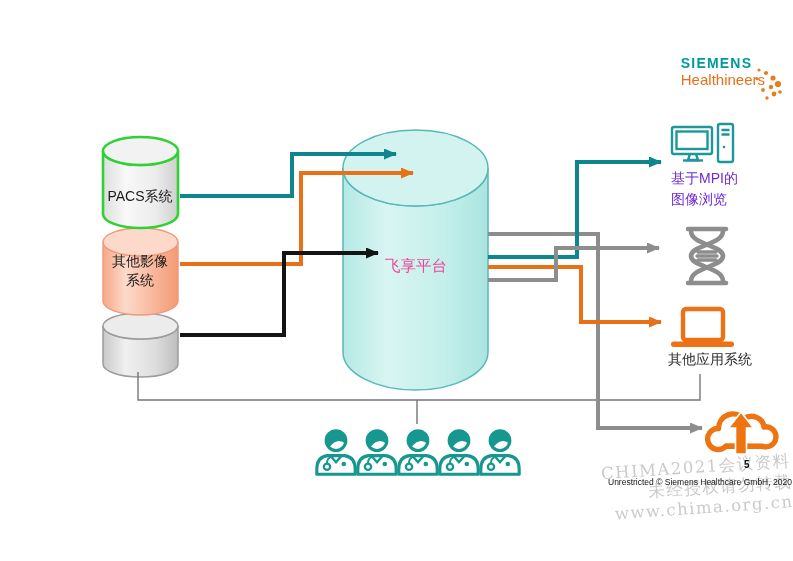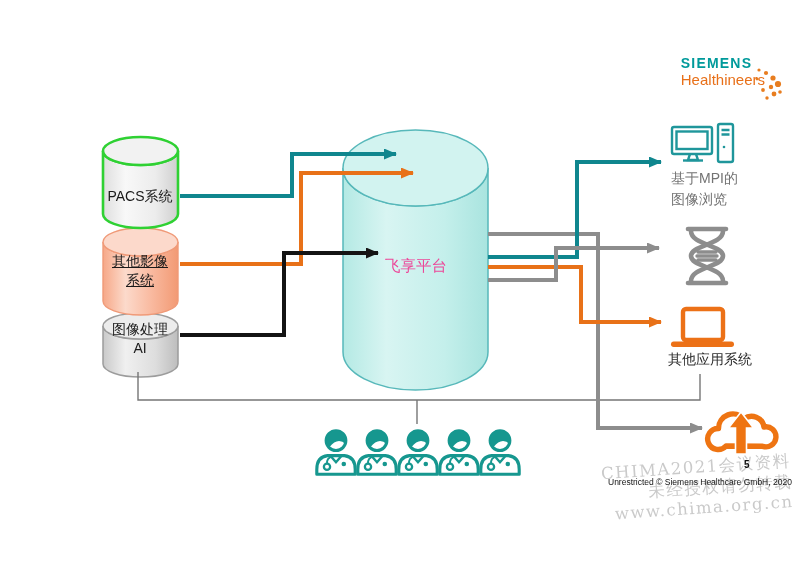--- a/index.html
+++ b/index.html
@@ -6,24 +6,24 @@
   .slide{position:relative;width:793px;height:561px;background:#ffffff;overflow:hidden;
          font-family:"Liberation Sans",sans-serif;}
   .abs{position:absolute;}
   .title{left:46px;top:72px;width:620px;font-size:23px;font-weight:800;color:#ee6f00;
          letter-spacing:.3px;white-space:nowrap;}
   .logo{right:28px;top:55px;text-align:left;line-height:1.15;}
   .logo .brand{display:block;color:#009a9b;font-weight:700;font-size:14px;letter-spacing:1.2px;}
   .logo .sub{display:block;color:#e87019;font-weight:400;font-size:15px;}
   .lbl{color:#1a1a1a;text-align:center;}
   .lbl-pacs{left:100px;top:188px;width:80px;font-size:14px;}
-  .lbl-other{left:98px;top:252px;width:84px;font-size:14px;line-height:19px;text-decoration:underline;}
+  .lbl-other{left:98px;top:252px;width:84px;font-size:14px;line-height:19px;}
   .lbl-ai{left:98px;top:320px;width:84px;font-size:14px;line-height:19px;}
   .lbl-platform{left:341px;top:255px;width:150px;font-size:15.5px;line-height:22px;color:#ec4899;}
-  .lbl-mpi{left:671px;top:168px;width:100px;text-align:left;font-size:14px;line-height:21px;color:#737373;}
+  .lbl-mpi{left:671px;top:168px;width:100px;text-align:left;font-size:14px;line-height:21px;color:#6d28d9;}
   .lbl-apps{left:654px;top:351px;width:112px;font-size:14px;color:#2b2b2b;}
   .footer{left:608px;top:477px;width:180px;font-size:8.5px;color:#141414;white-space:nowrap;}
   .pageno{left:744px;top:459px;font-size:10px;font-weight:700;color:#111;}
   .watermark{left:592px;top:451px;width:200px;text-align:right;color:#9f9f9f;opacity:.55;
              font-family:"DejaVu Serif",serif;font-size:16.5px;line-height:20.5px;
              letter-spacing:1.5px;transform:rotate(-4deg);transform-origin:right center;
              pointer-events:none;z-index:3;}
   .footer,.pageno{z-index:4;}
   svg.diagram{position:absolute;left:0;top:0;z-index:1;}
   .textlayer{position:absolute;inset:0;z-index:2;}
@@ -179,24 +179,20 @@
       <span class="sub">Healthineers</span>
     </div>
 
     <div class="abs lbl lbl-pacs">PACS系统</div>
 
     <div class="abs lbl lbl-other">
       <div>其他影像</div>
       <div>系统</div>
     </div>
 
-    <div class="abs lbl lbl-ai">
-      <div>图像处理</div>
-      <div>AI</div>
-    </div>
 
     <div class="abs lbl lbl-platform">
       <div>飞享平台</div>
     </div>
 
     <div class="abs lbl lbl-mpi">
       <div>基于MPI的</div>
       <div>图像浏览</div>
     </div>
 

